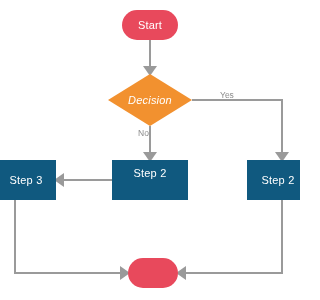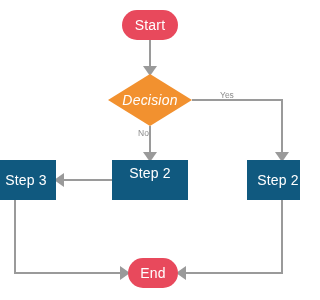--- a/index.html
+++ b/index.html
@@ -24,21 +24,21 @@
     top: 0;
     width: 300px;
     height: 300px;
   }
   .node-label {
     position: absolute;
     display: flex;
     align-items: center;
     justify-content: center;
     color: #ffffff;
-    font-size: 14px;
+    font-size: 11px;
     font-family: "Liberation Sans", sans-serif;
     letter-spacing: 0.2px;
     pointer-events: none;
     white-space: nowrap;
   }
   .edge-label {
     position: absolute;
     color: #8c8c8c;
     font-size: 8.5px;
     font-family: "Liberation Sans", sans-serif;
@@ -94,19 +94,18 @@
   <div class="node-label" style="left:122px; top:10px; width:56px; height:30px;">Start</div>
 
   <div class="node-label" style="left:108px; top:74px; width:84px; height:52px;font-style:italic;">Decision</div>
 
   <div class="node-label" style="left:247px; top:160px; width:62px; height:40px;">Step 2</div>
 
   <div class="node-label" style="left:112px; top:160px; width:76px; height:25px;">Step 2</div>
 
   <div class="node-label" style="left:-10px; top:160px; width:72px; height:40px;">Step 3</div>
 
-  <div class="node-label" style="left:128px; top:258px; width:50px; height:30px;">End</div>
 
   <div class="edge-label" style="left:220px; top:90px;">Yes</div>
 
   <div class="edge-label" style="left:138px; top:128px;">No</div>
 
 </div>
 
 </body></html>

